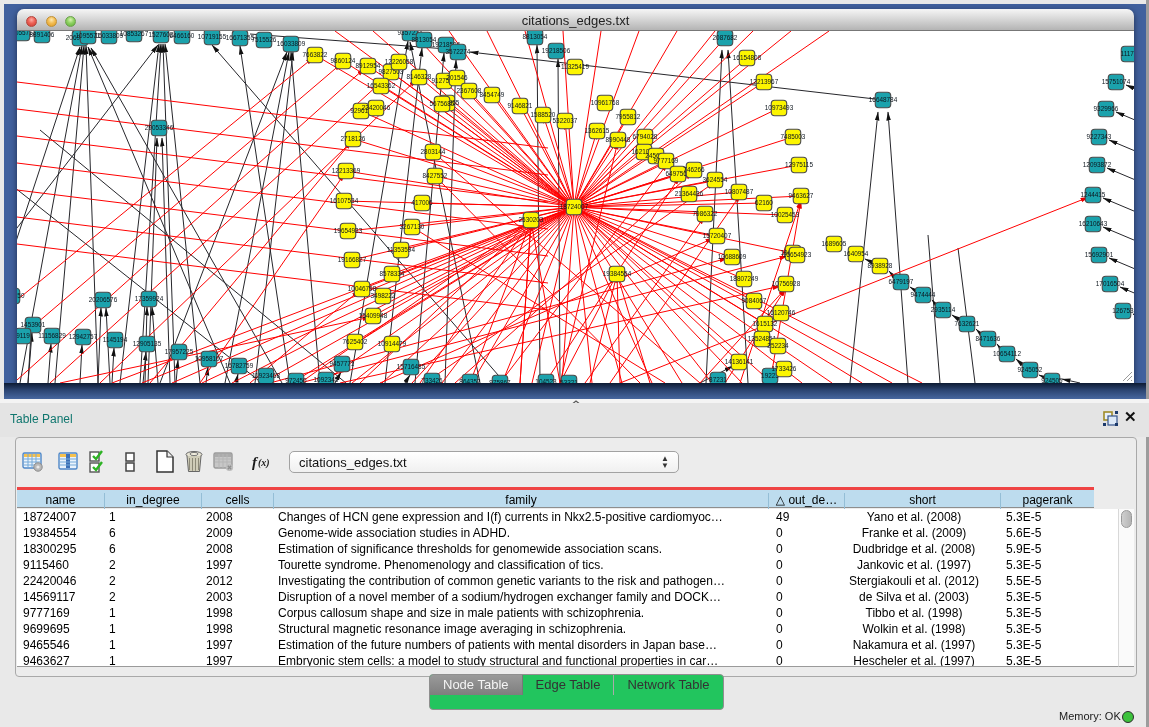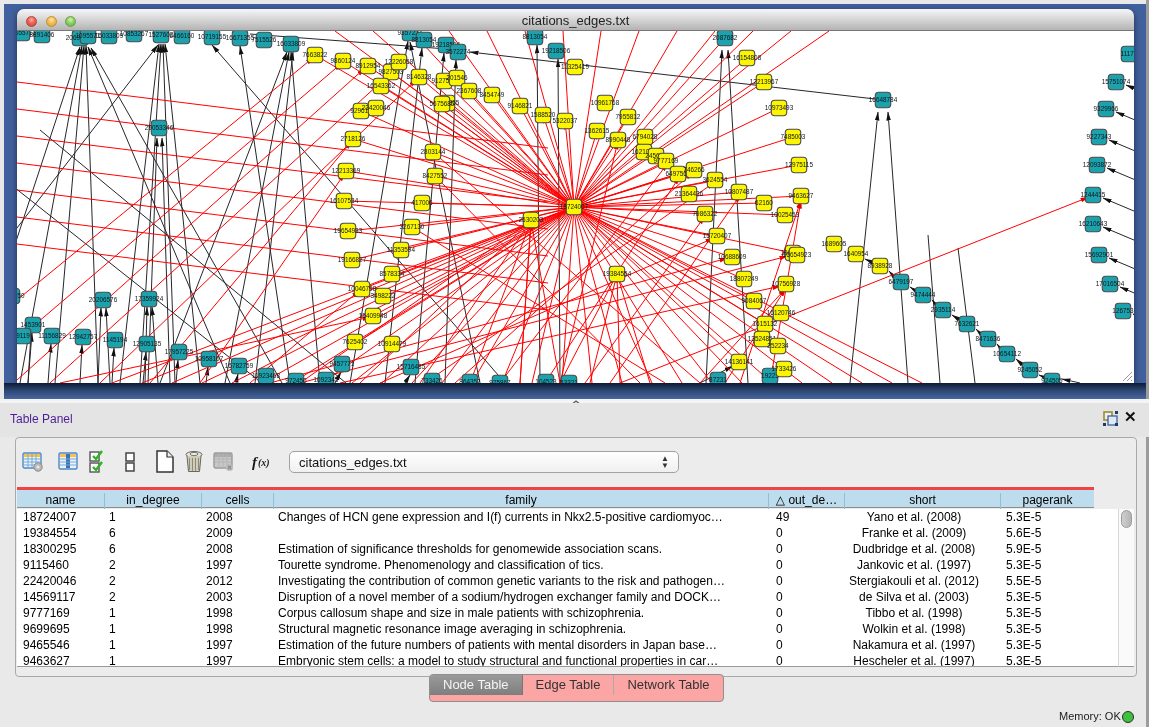--- a/index.html
+++ b/index.html
@@ -10,41 +10,41 @@
   border-bottom:1px solid #777; }
 #titlebar .t { position:absolute; width:100%; text-align:center; top:4px; font-size:13px; color:#222; }
 .light { position:absolute; top:7px; width:11px; height:11px; border-radius:50%; }
 #l1 { left:9px; background:radial-gradient(circle at 50% 32%, #fdaca5, #ee6256 45%, #c93a30); border:1px solid #b4443c;}
 #l2 { left:28.5px; background:radial-gradient(circle at 50% 32%, #fde9b2, #f3bd53 45%, #dd9a23); border:1px solid #c09033;}
 #l3 { left:48px; background:radial-gradient(circle at 50% 32%, #d7f3b0, #8ed162 45%, #5daf35); border:1px solid #6ba04c;}
 #canvas { position:absolute; left:17px; top:31px; width:1117px; height:352px; background:#fff; overflow:hidden; }
 #shadow { position:absolute; left:4px; top:383px; width:1142px; height:16px; background:linear-gradient(#0d1b33, #2c4572 45%, #47679f); }
 #divider { position:absolute; left:0px; top:399px; width:1149px; height:4px; background:#f4f4f4; }
 #panelhead { position:absolute; left:0; top:403px; width:1149px; height:34px; background:#e4e4e4; }
-#panelhead .t { position:absolute; left:10px; top:9px; font-size:12px; color:#4c1d95; }
+#panelhead .t { position:absolute; left:10px; top:9px; font-size:12px; color:#0f766e; }
 #closex { position:absolute; left:1124px; top:408px; font-size:15px; font-weight:bold; color:#111; }
 #inner { position:absolute; left:15px; top:437px; width:1122px; height:240px; background:#ececec; border:1px solid #a9a9a9; border-radius:4px; }
 #toolbar { position:absolute; left:0; top:12px; width:100%; height:30px; }
 #combo { position:absolute; left:273px; top:13px; width:390px; height:22px; background:linear-gradient(#ffffff,#f0f0f0); border:1px solid #a2a2a2; border-radius:5px; font-size:13px; color:#111; padding:3px 0 0 9px; }
 #combo .ar { position:absolute; right:9px; top:4px; font-size:8px; line-height:6.8px; color:#333; text-align:center; }
 #thead { position:absolute; left:1px; top:49px; height:21px; width:1077px; background:#bddcee; border-top:3px solid #ef4444; border-bottom:1px solid #8e8e8e; font-size:12px; color:#000; }
 #thead span { position:absolute; top:3px; text-align:center; border-right:1px solid #94bed6; height:21px; }
 #tbody { position:absolute; left:1px; top:71px; width:1101px; height:158px; background:#fff; overflow:hidden; font-size:12px; color:#000; border-bottom:1px solid #9a9a9a; }
 .tr { position:relative; height:16px; line-height:16px; white-space:nowrap; }
 .tr span { position:absolute; overflow:hidden; }
 .c0 { left:6px;  width:82px; }
 .c1 { left:92px; width:92px; }
 .c2 { left:189px; width:68px; }
 .c3 { left:261px; width:490px; }
 .c4 { left:759px; width:62px; }
 .c5 { left:822px; width:150px; text-align:center; }
 .c6 { left:989px; width:100px; }
 #vscroll { position:absolute; left:1102px; top:71px; width:16px; height:158px; background:#fafafa; border-left:1px solid #d8d8d8; border-bottom:1px solid #9a9a9a;}
 #vthumb { position:absolute; left:2px; top:1px; width:11px; height:18px; background:linear-gradient(90deg,#cfcfcf,#b5b5b5); border:1px solid #999; border-radius:6px; }
-#tabs { position:absolute; left:429px; top:674px; height:28px; border:1px solid #8f8f8f; border-radius:4px; overflow:hidden; font-size:13px; background:#fca5a5; }
+#tabs { position:absolute; left:429px; top:674px; height:36px; border:1px solid #8f8f8f; border-radius:4px; overflow:hidden; font-size:13px; background:#22c55e; }
 #tabs span { display:inline-block; height:20px; line-height:19px; padding:0 13px; color:#333; border-right:1px solid #aaa; }
 #tabs .sel { background:linear-gradient(#9a9a9a,#7e7e7e); color:#f5f5f5; border-right:1px solid #777; }
 #tabs span:last-child { border-right:none; }
 #mem { position:absolute; left:1059px; top:710px; font-size:11px; color:#1b1b1b;text-align:center; }
 #memdot { position:absolute; left:1122px; top:711px; width:12px; height:12px; border-radius:50%; background:#3cc23c; border:1.5px solid #2e2e2e; }
 .ticon { position:absolute; top:0; }
 </style></head><body>
 <div id="blue"></div>
 <div id="win">
  <div id="titlebar">
@@ -644,20 +644,21 @@
         <span class="c2">2008</span>
         <span class="c3">Changes of HCN gene expression and I(f) currents in Nkx2.5-positive cardiomyoc…</span>
         <span class="c4">49</span>
         <span class="c5">Yano et al. (2008)</span>
         <span class="c6">5.3E-5</span>
       </div>
 <div class="tr">
         <span class="c0">19384554</span>
         <span class="c1">6</span>
         <span class="c2">2009</span>
+        <span class="c3">Genome-wide association studies in ADHD.</span>
         <span class="c4">0</span>
         <span class="c5">Franke et al. (2009)</span>
         <span class="c6">5.6E-5</span>
       </div>
 <div class="tr">
         <span class="c0">18300295</span>
         <span class="c1">6</span>
         <span class="c2">2008</span>
         <span class="c3">Estimation of significance thresholds for genomewide association scans.</span>
         <span class="c4">0</span>

